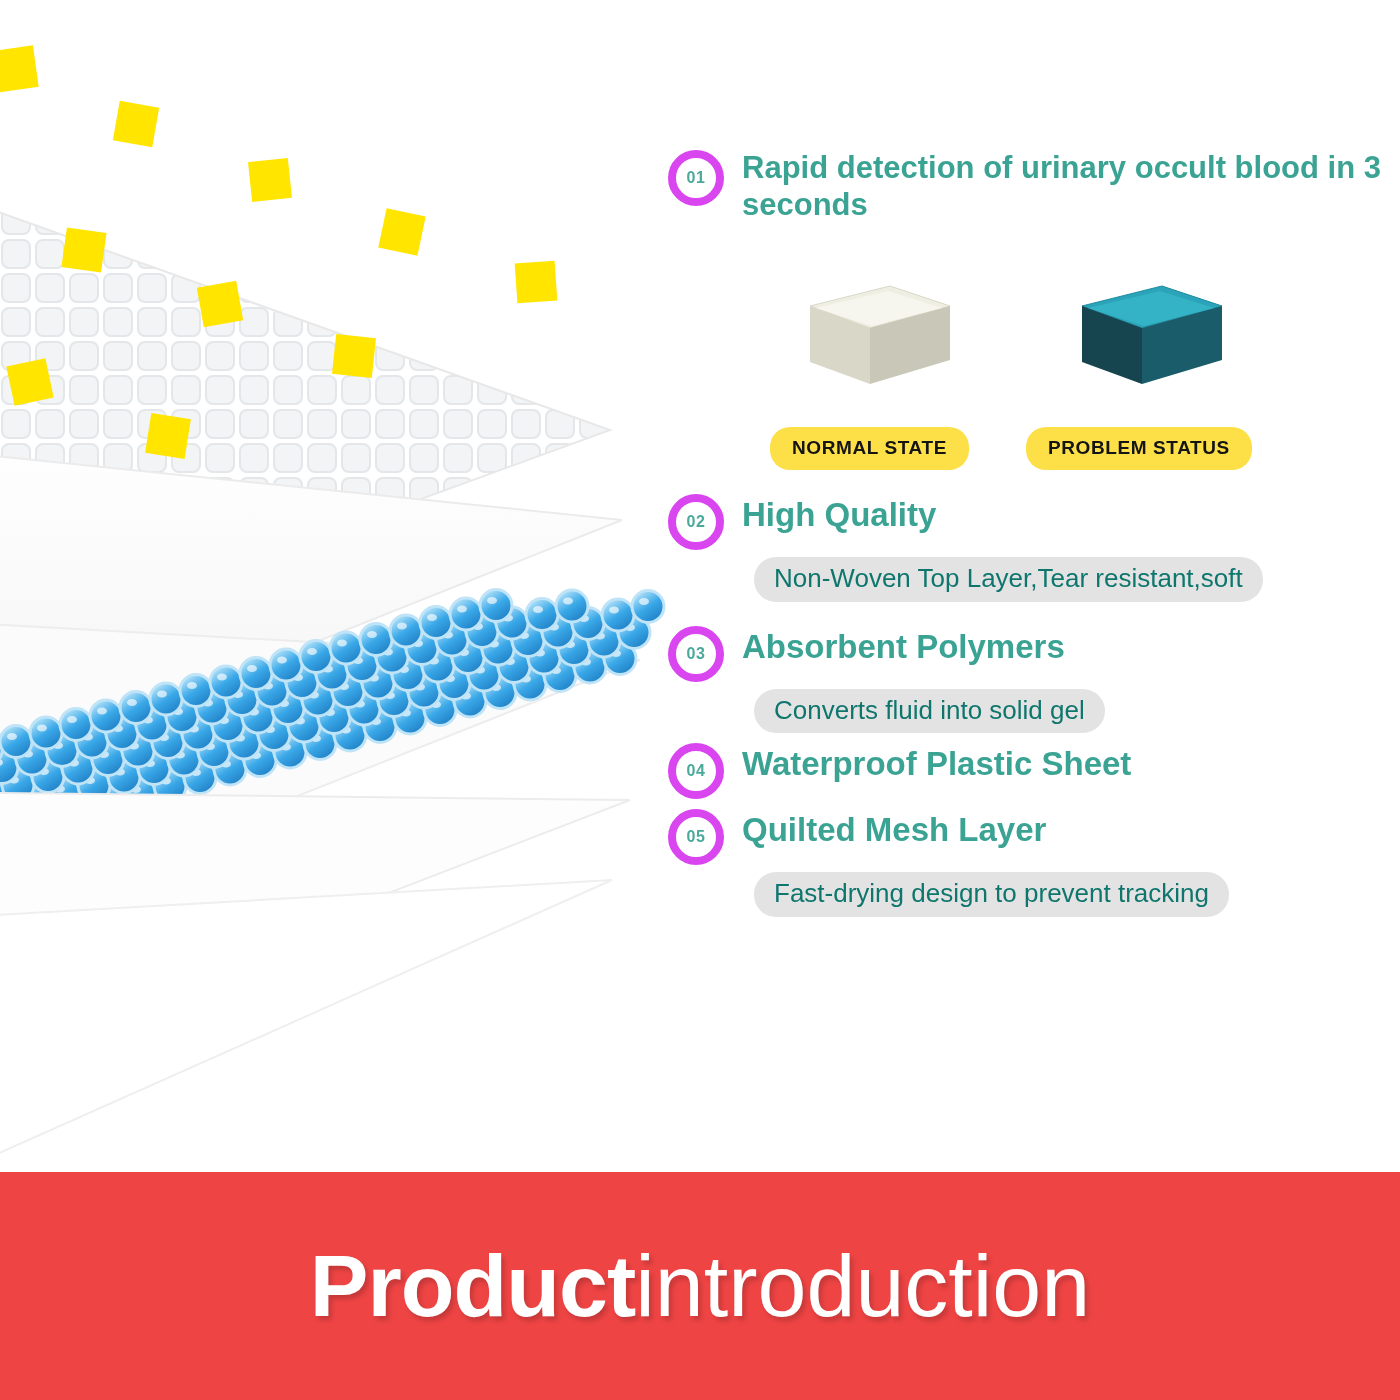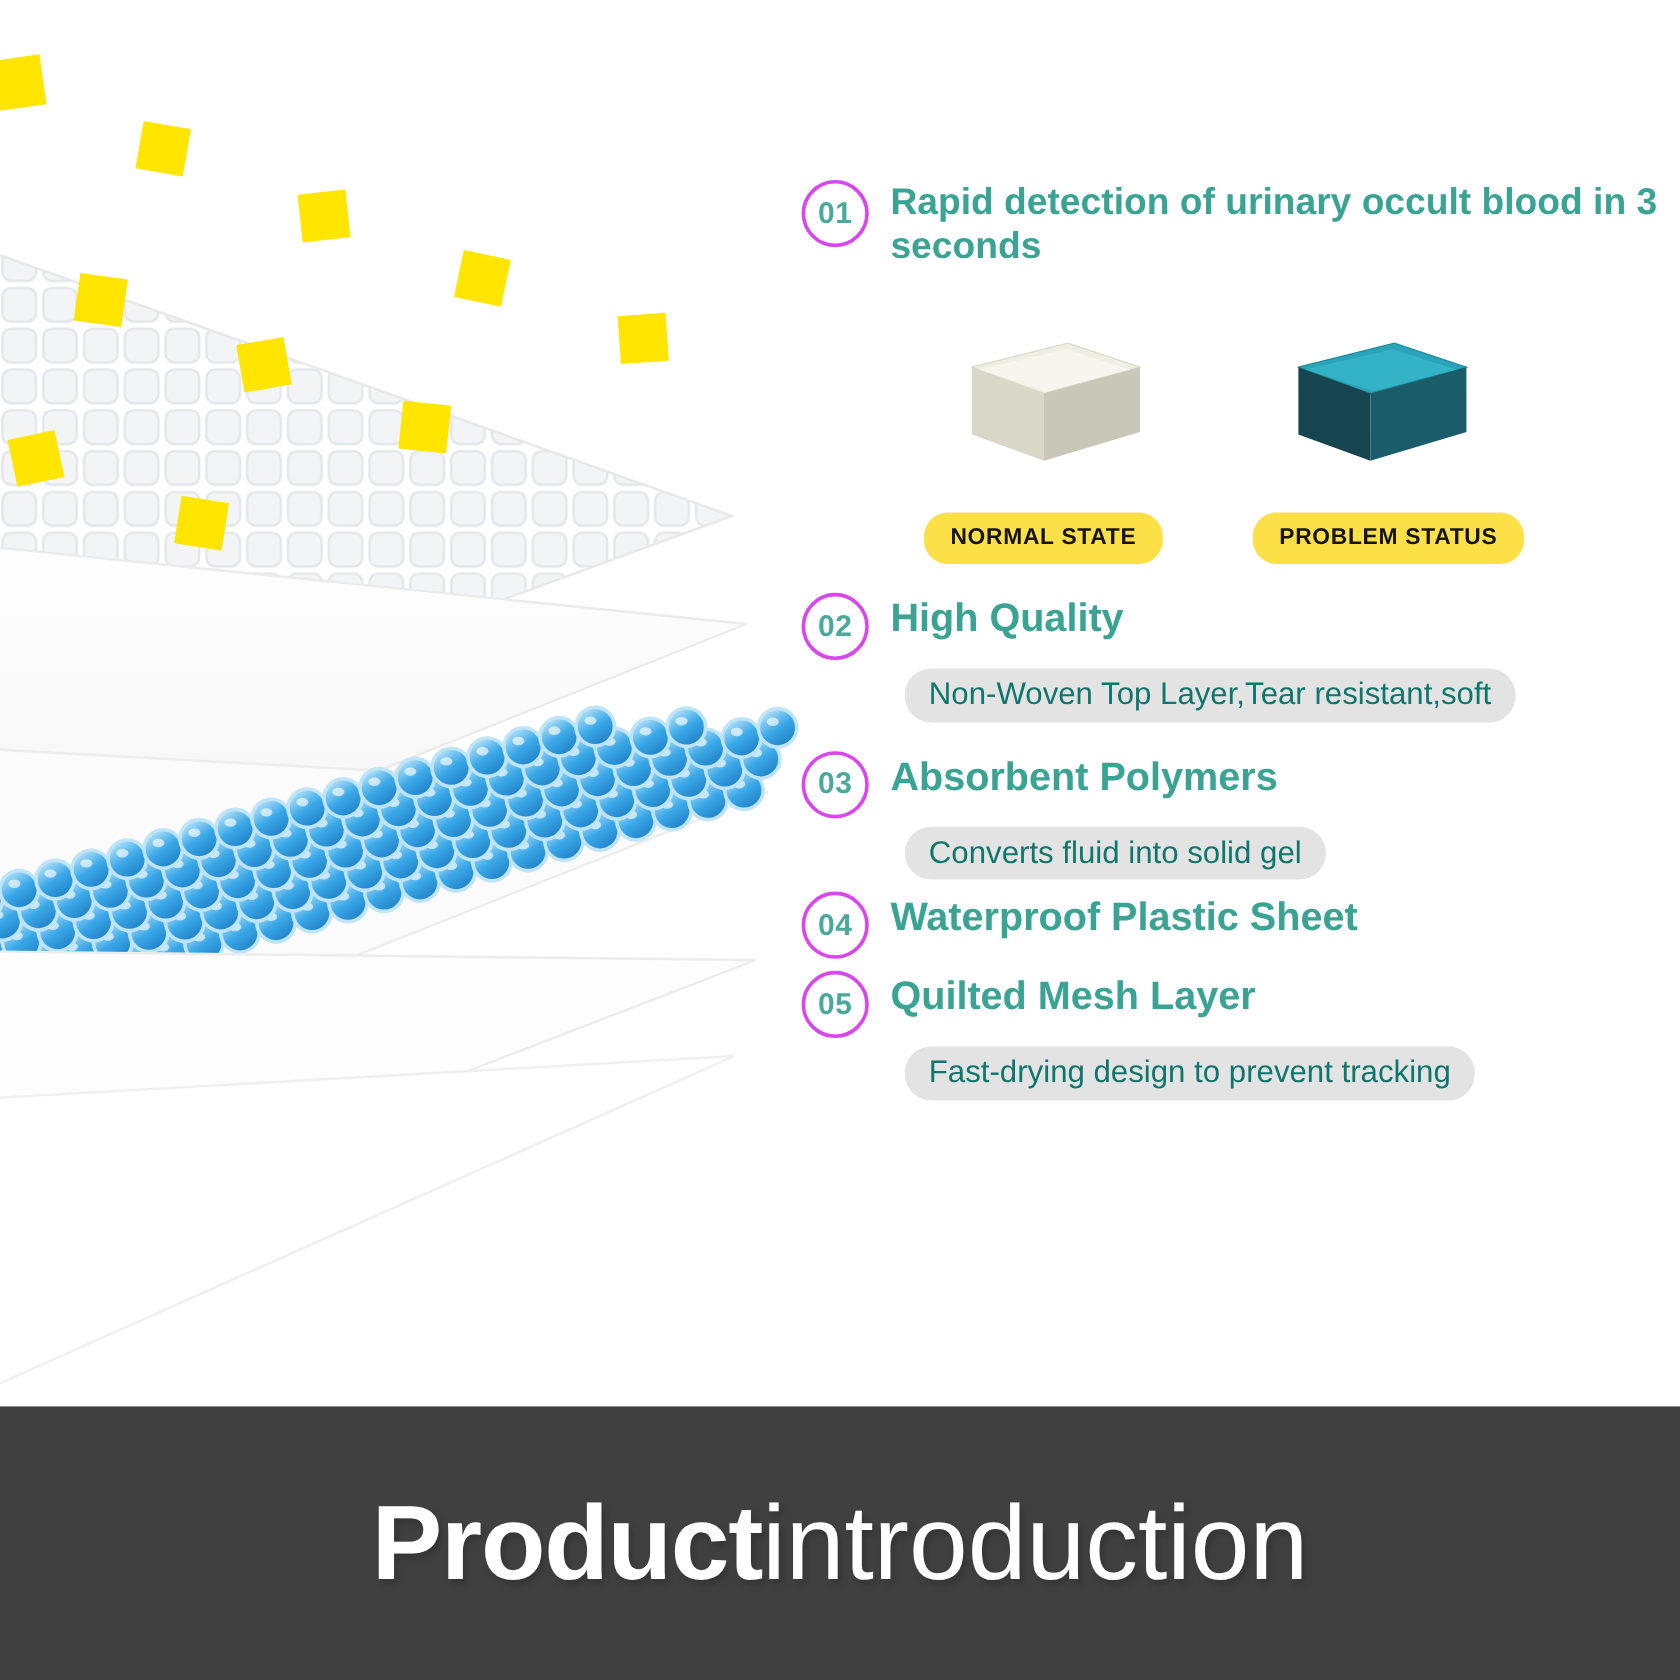--- a/index.html
+++ b/index.html
@@ -53,23 +53,23 @@
   .feat-head {
     display: flex;
     align-items: flex-start;
   }
 
   .num-circle {
     flex: 0 0 auto;
     width: 56px;
     height: 56px;
     border-radius: 50%;
-    border: 3px solid #d946ef;
+    border: 8px solid #d946ef;
     color: #4aa99b;
-    font-size: 25px;
+    font-size: 16px;
     font-weight: bold;
     display: flex;
     align-items: center;
     justify-content: center;
     box-sizing: border-box;
     letter-spacing: 0.5px;
   }
 
   .feat-title {
     margin-left: 18px;
@@ -119,30 +119,30 @@
     background: #fde047;
     color: #141414;
     font-size: 19px;
     font-weight: bold;
     letter-spacing: 0.6px;
     border-radius: 20px;
     padding: 10px 22px 11px 22px;
     white-space: nowrap;
   }
   .chip-label.normal { left: 0px; }
-  .chip-label.problem { left: 274px; text-align: right; }
+  .chip-label.problem { left: 256px; text-align: right; }
 
   
   #banner {
     position: absolute;
     left: 0;
     bottom: 0;
     width: 1400px;
     height: 228px;
-    background: #404040;
+    background: #ef4444;
     display: flex;
     align-items: center;
     justify-content: center;
   }
   #banner-text {
     color: #ffffff;
     font-size: 88px;
     line-height: 1;
     white-space: nowrap;
     text-shadow: 3px 4px 5px rgba(0,0,0,0.18);

